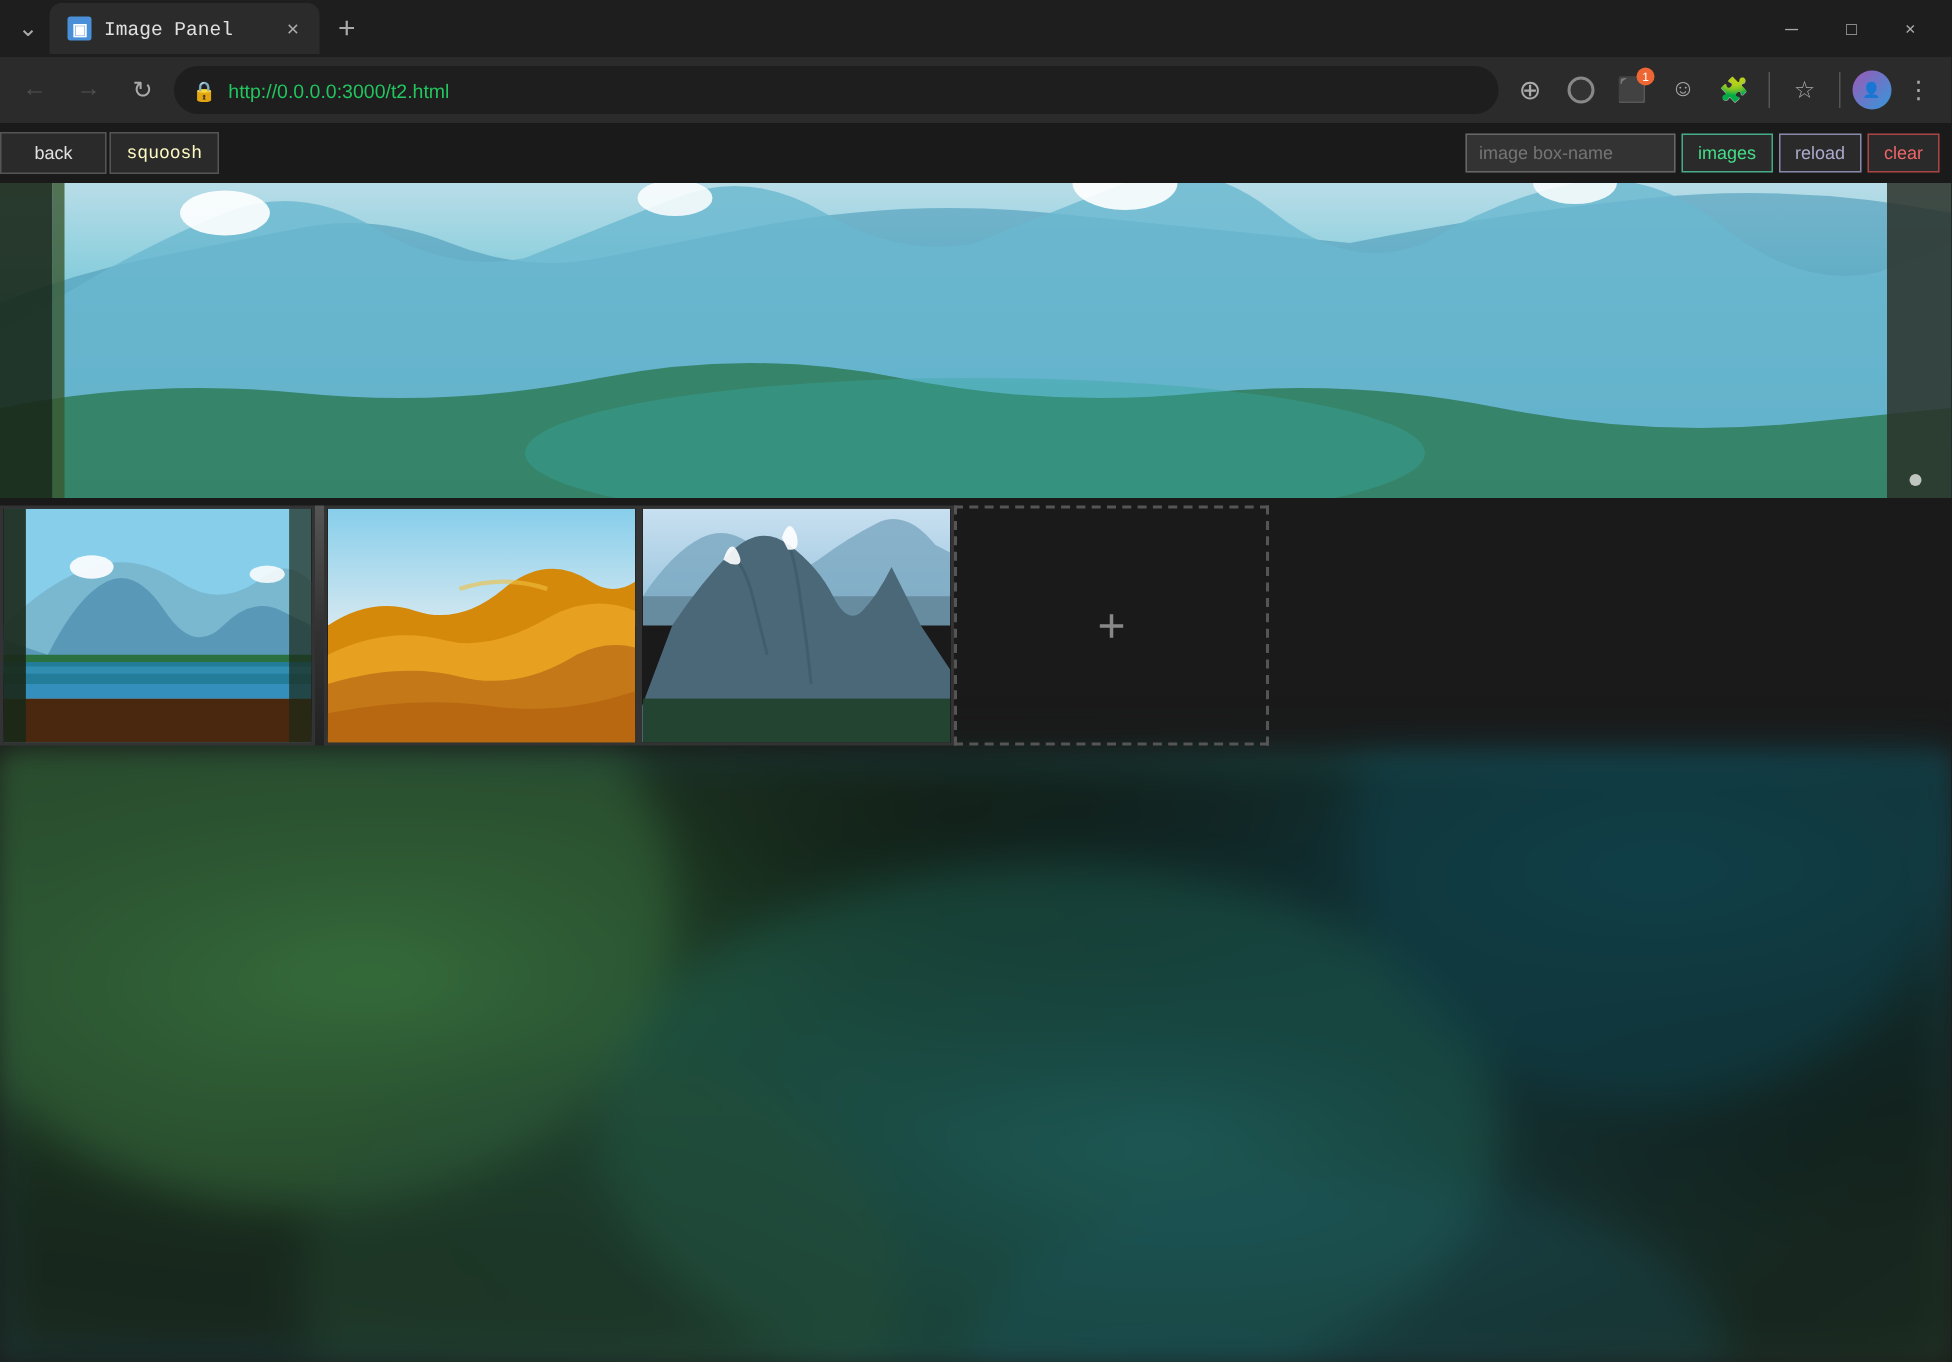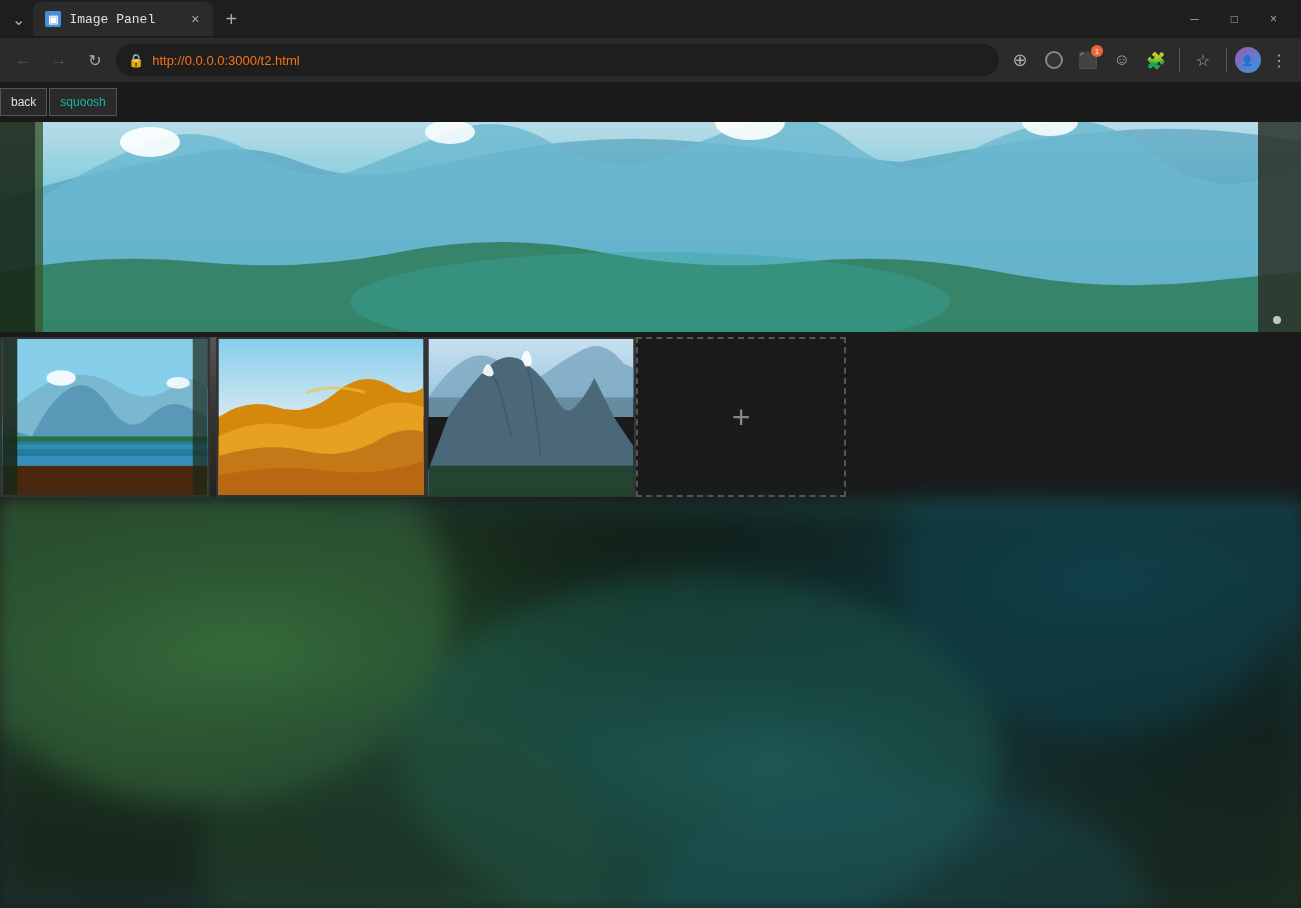--- a/index.html
+++ b/index.html
@@ -96,21 +96,21 @@
       align-items: center;
       background: #1e1e1e;
       border-radius: 20px;
       padding: 0 12px;
       height: 32px;
       gap: 8px;
     }
     .address-lock { color: #aaa; font-size: 13px; }
     .address-text {
       flex: 1;
-      color: #f97316;
+      color: #22c55e;
       font-size: 13px;
     }
     .nav-icons {
       display: flex;
       align-items: center;
       gap: 4px;
     }
     .nav-icon {
       width: 30px; height: 30px;
       display: flex; align-items: center; justify-content: center;
@@ -159,36 +159,37 @@
       top: 0; left: 0; right: 0;
       height: 40px;
       display: flex;
       align-items: center;
       z-index: 10;
     }
     .back-btn {
       background: #2a2a2a;
       border: 1px solid #555;
       color: #e0e0e0;
-      padding: 4px 10px;
+      padding: 4px 22px;
       font-size: 12px;
       cursor: pointer;
       height: 28px;
       display: flex; align-items: center;
     }
     .squoosh-btn {
       background: #2a2a2a;
       border: 1px solid #555;
-      color: #14b8a6;
+      color: #fef9c3;
       padding: 4px 10px;
       font-size: 12px;
       cursor: pointer;
       height: 28px;
       display: flex; align-items: center;
       margin-left: 2px;
+      font-family: Liberation Mono, monospace;
     }
     .top-bar-spacer { flex: 1; }
     .image-box-name-input {
       background: #333;
       border: 1px solid #666;
       color: #ccc;
       padding: 3px 8px;
       font-size: 12px;
       height: 26px;
       width: 140px;
@@ -373,20 +374,26 @@
   </div>
 
 </div>
 
 <div class="app-content">
 
   <div class="app-top-bar">
     <button class="back-btn">back</button>
     <button class="squoosh-btn">squoosh</button>
     <div class="top-bar-spacer"></div>
+    <div class="top-bar-right">
+      <input class="image-box-name-input" type="text" placeholder="image box-name" style="">
+      <button class="images-btn">images</button>
+      <button class="reload-btn">reload</button>
+      <button class="clear-btn">clear</button>
+    </div>
   </div>
 
   <div class="hero-image">
 
     <svg class="mountain-svg" viewBox="0 0 1301 210" preserveAspectRatio="xMidYMid slice" xmlns="http://www.w3.org/2000/svg">
 
       <defs>
         <linearGradient id="skyGrad" x1="0" y1="0" x2="0" y2="1">
           <stop offset="0%" stop-color="#b8dde8"></stop>
           <stop offset="40%" stop-color="#78c8d8"></stop>

